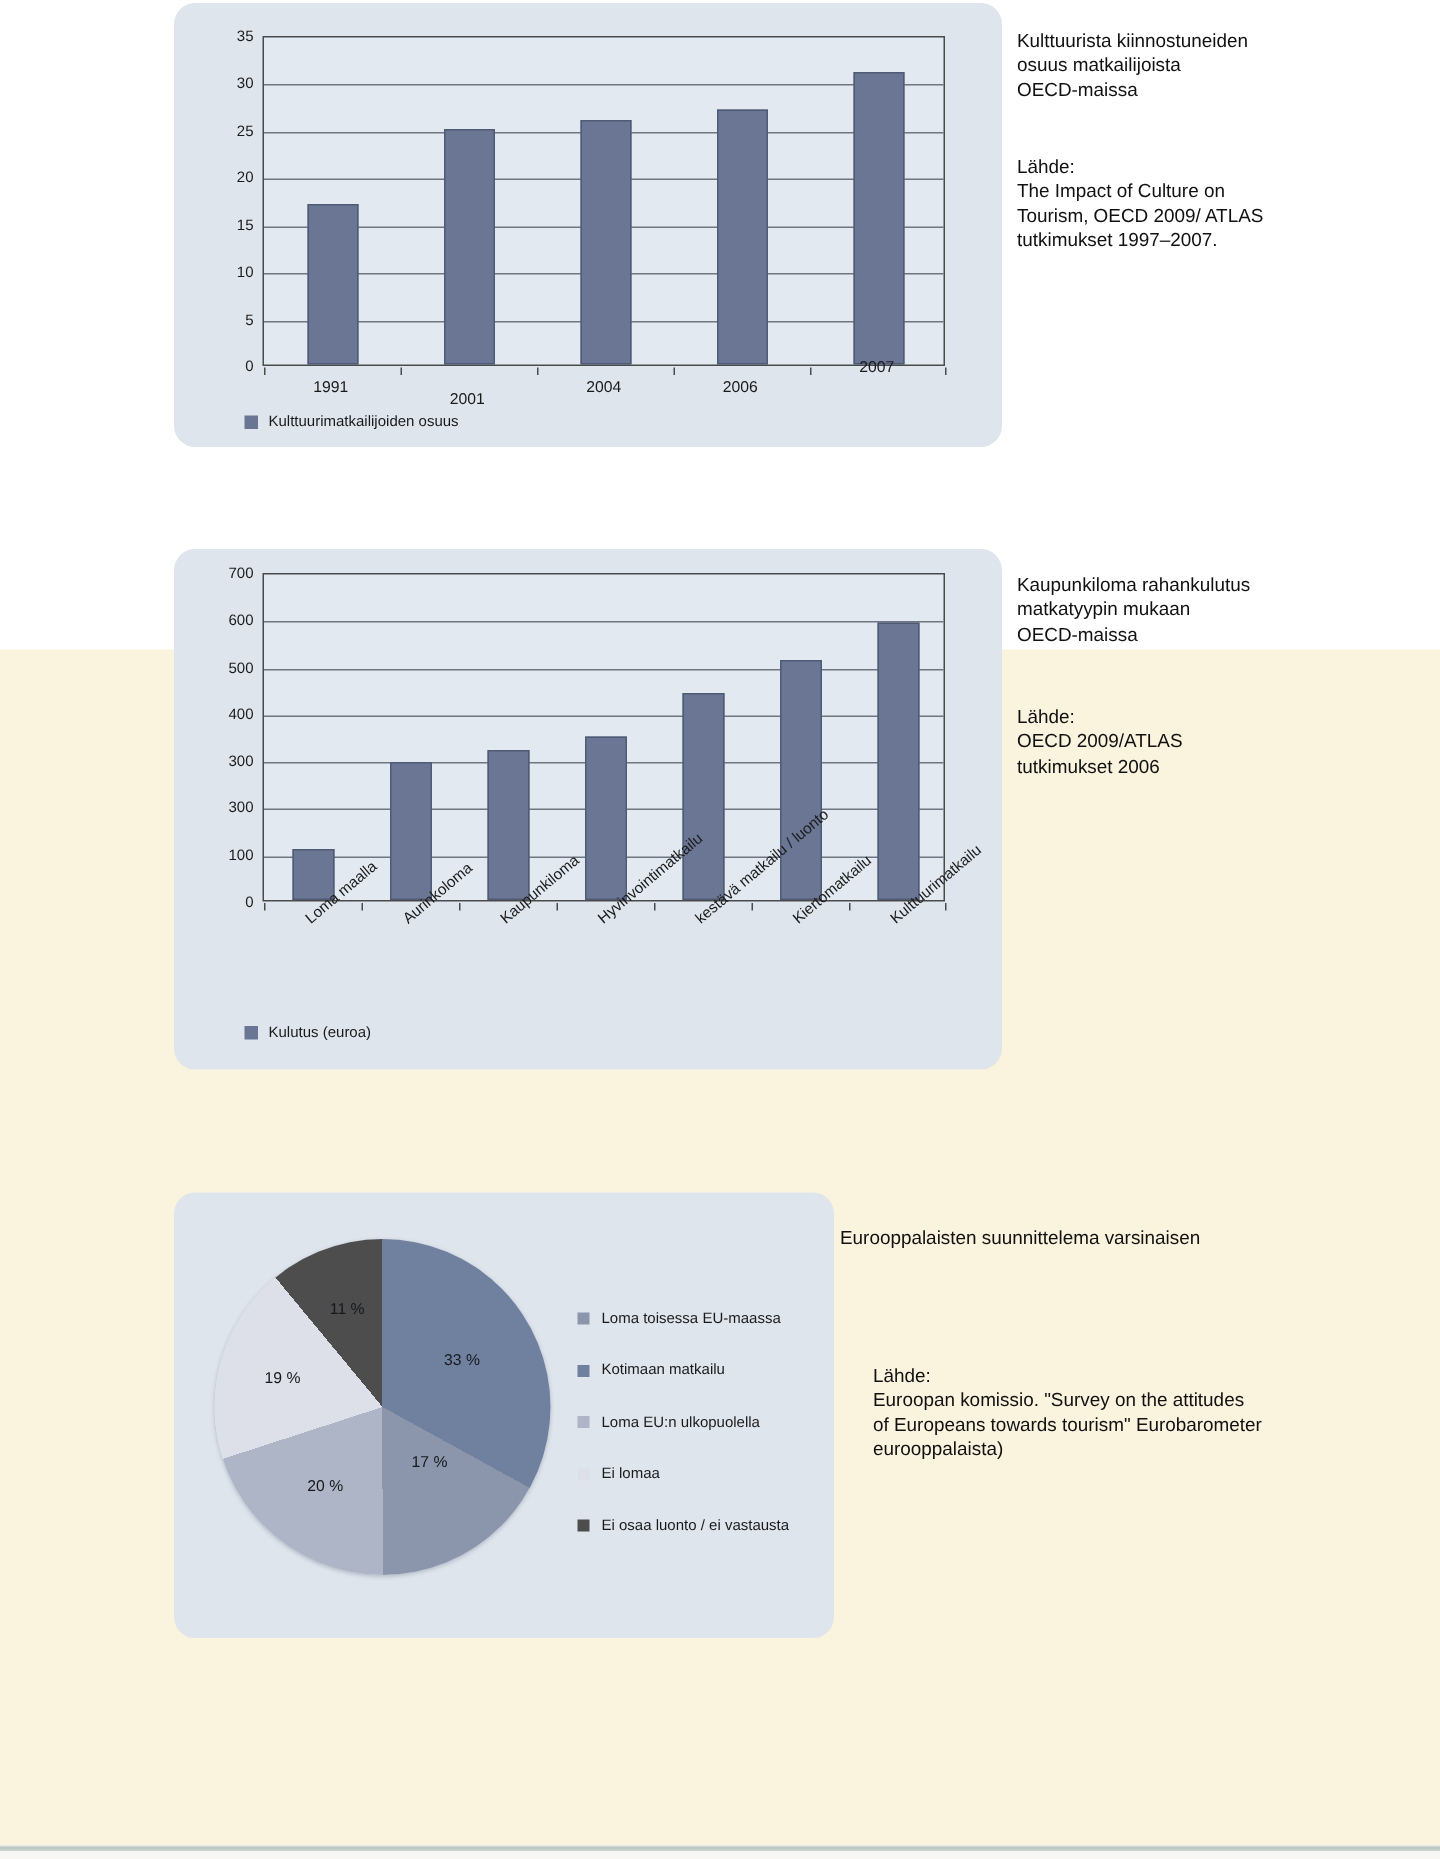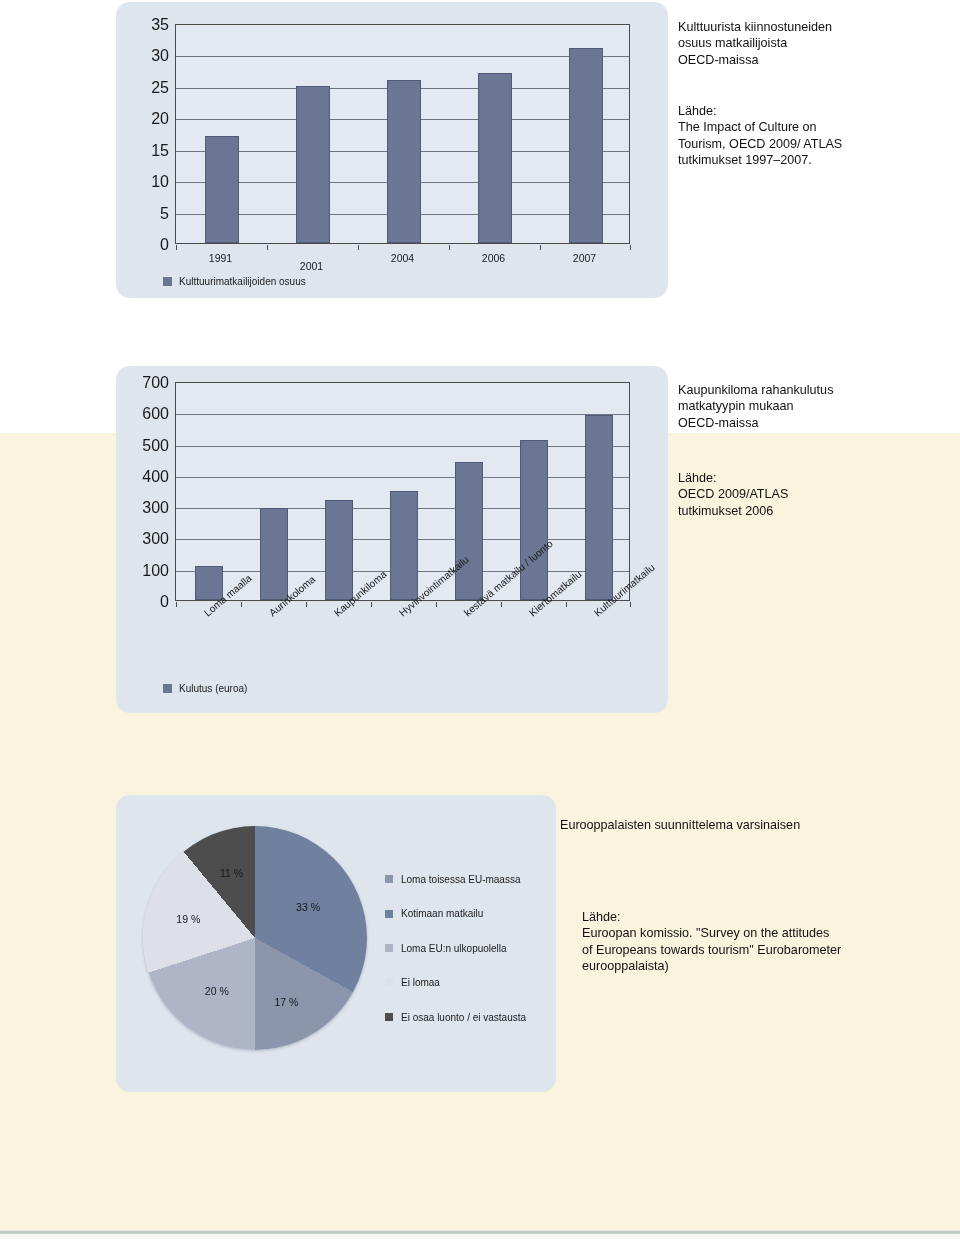--- a/index.html
+++ b/index.html
@@ -30,21 +30,21 @@
   }
   #panel-bar1{left:116px;top:2px;width:552px;height:296px;}
   #panel-bar2{left:116px;top:366px;width:552px;height:347px;}
   #panel-pie{left:116px;top:795px;width:440px;height:297px;}
 
   
   .plot{position:absolute;background:#e3e9f0;box-sizing:border-box;}
   .gridline{position:absolute;height:1px;background:#5d6470;left:0;right:0;}
   .ytick{
     position:absolute;right:100%;margin-right:7px;
-    font-size:16px;color:#1a1a1a;transform:translateY(-50%);
+    font-size:10px;color:#1a1a1a;transform:translateY(-50%);
     white-space:nowrap;text-align:right;
   }
   .bar{position:absolute;bottom:0;background:#6b7694;border:1px solid #4f5a74;box-sizing:border-box;}
   .xtickmark{position:absolute;width:1px;background:#4a4a4a;}
 
   
   #plot1{left:175px;top:24px;width:455px;height:220px;border:1px solid #4a4a4a;border-top:1px solid #4a4a4a;}
   #plot1 .gridline{background:#6e7682;}
   .xlabel1{
     position:absolute;font-size:10.5px;color:#1a1a1a;
@@ -115,21 +115,21 @@
     <div class="xtickmark" style="left: 273px; top: 220px; height: 5px;"></div>
     <div class="bar" style="left: 392.5px; width: 34px; height: 194.857px; background: rgb(107, 118, 148);"></div>
     <div class="xtickmark" style="left: 364px; top: 220px; height: 5px;"></div>
     <div class="xtickmark" style="left: 454px; top: 220px; height: 5px;"></div>
   </div>
 <div id="chart1-dyn">
     <div class="xlabel1" style="left: 220.5px; top: 252px;">1991</div>
     <div class="xlabel1" style="left: 311.5px; top: 260px;">2001</div>
     <div class="xlabel1" style="left: 402.5px; top: 252px;">2004</div>
     <div class="xlabel1" style="left: 493.5px; top: 252px;">2006</div>
-    <div class="xlabel1" style="left: 584.5px; top: 252px;">2007</div>
+    <div class="xlabel1" style="left: 584.5px; top: 239px;">2007</div>
   </div>
 <div class="legend-row" id="legend1" style="left:163px;top:276px;">
   <span class="legend-swatch"></span>
   <span>Kulttuurimatkailijoiden osuus</span>
 </div>
 
 <div class="side-text" id="t1-title">
   <p>Kulttuurista kiinnostuneiden</p>
   <p>osuus matkailijoista</p>
   <p>OECD-maissa</p>
@@ -195,21 +195,21 @@
 <div class="side-text" id="t2-source">
   <p>Lähde:</p>
   <p>OECD 2009/ATLAS</p>
   <p>tutkimukset 2006</p>
 </div>
 
 <div class="panel" id="panel-pie"></div>
 <div id="pie" style="background: conic-gradient(rgb(112, 128, 159) 0deg, rgb(112, 128, 159) 118.8deg, rgb(139, 150, 173) 118.8deg, rgb(139, 150, 173) 180deg, rgb(174, 181, 198) 180deg, rgb(174, 181, 198) 252deg, rgb(221, 224, 232) 252deg, rgb(221, 224, 232) 320.4deg, rgb(77, 77, 77) 320.4deg, rgb(77, 77, 77) 360deg);"></div>
 <div id="pie-labels">
     <div class="pie-label" style="left: 308.022px; top: 906.643px;">33 %</div>
-    <div class="pie-label" style="left: 286.357px; top: 1002px;">17 %</div>
+    <div class="pie-label" style="left: 286.357px; top: 975px;">17 %</div>
     <div class="pie-label" style="left: 216.817px; top: 990.554px;">20 %</div>
     <div class="pie-label" style="left: 188.317px; top: 918.627px;">19 %</div>
     <div class="pie-label" style="left: 231.478px; top: 872.665px;">11 %</div>
   </div>
 <div class="pie-legend" id="pie-legend">
     <div class="pie-legend-row">
       <span class="sw" style="background: rgb(139, 150, 173);"></span>
       <span>Loma toisessa EU-maassa</span>
     </div>
     <div class="pie-legend-row">

